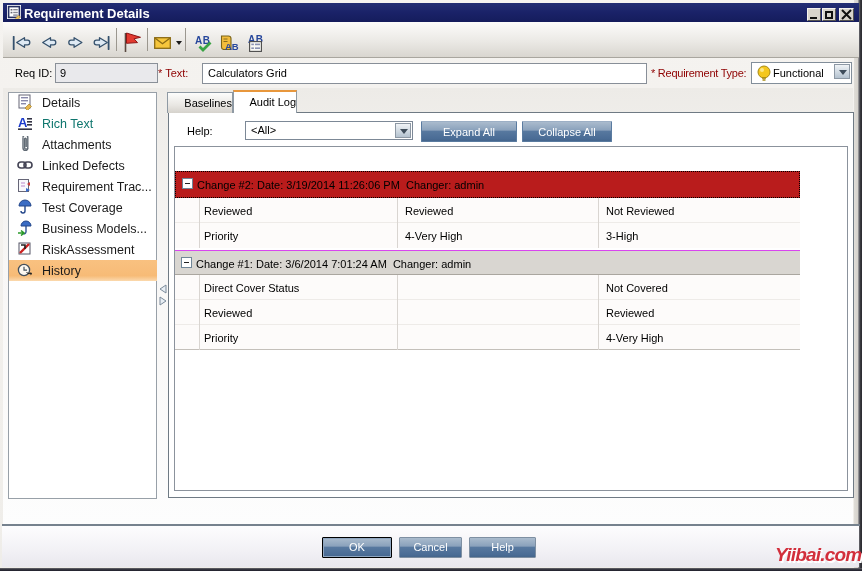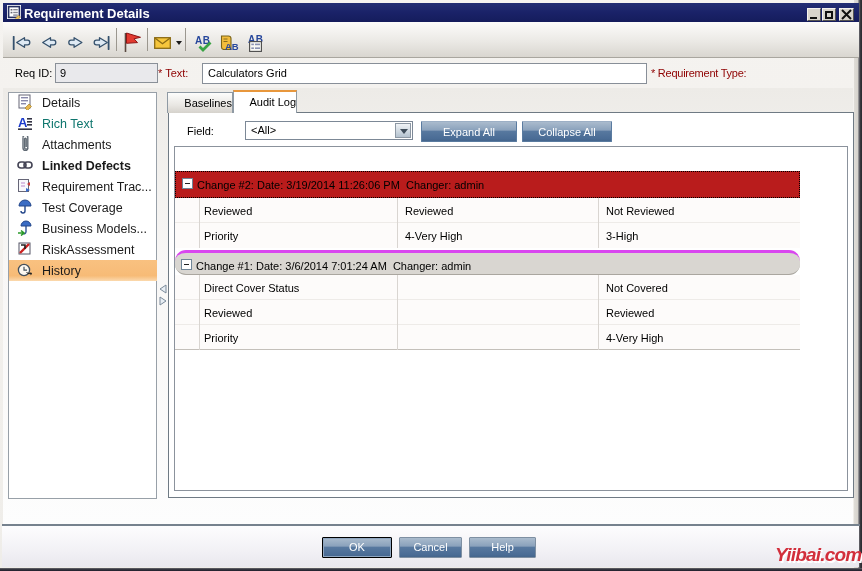--- a/index.html
+++ b/index.html
@@ -65,21 +65,21 @@
   background:#fff; border:1px solid #8b929c; }
 #thead { position:absolute; left:0; top:0; width:625px; height:24px;
   background:linear-gradient(180deg,#f6f6f9 0%,#e3e4ea 55%,#ccccd6 100%);
   border-bottom:1px solid #8d929e; }
 .th { position:absolute; top:6px; font-weight:bold; font-size:11.5px; }
 .thsep { position:absolute; top:0; width:1px; height:23px; background:#a9adb8; }
 .row { position:absolute; left:0; width:625px; height:25px; }
 .cell { position:absolute; top:7px; font-size:11px; }
 .colsep { position:absolute; top:0; width:1px; height:25px; background:#d9d5d1; }
 .grp2 { background:#b91c1c; border:1px dotted #000; width:625px; }
-.grp1 { background:#d9d6d1; border-top:3px solid #d946ef; border-bottom:1px solid #aaa69f;border-radius:11px; }
+.grp1 { background:#d9d6d1; border-top:1px solid #d946ef; border-bottom:1px solid #aaa69f; }
 .minus { position:absolute; left:6px; top:6px; width:11px; height:11px; background:#fff;
   border:1px solid #708698; box-sizing:border-box; }
 .minus:after { content:""; position:absolute; left:2px; top:4px; width:5px; height:1px; background:#222; }
 
 #botsep { position:absolute; left:2px; top:524px; width:858px; height:2px; background:#76828e; }
 #botband { position:absolute; left:2px; top:526px; width:857px; height:41px;
   background:linear-gradient(180deg,#fdfdfe 0%,#f2f1f5 60%,#e9e8ee 100%); }
 .okbtn { position:absolute; top:537px; height:21px; color:#fff; font-size:11px; text-align:center; line-height:18px;
   background:linear-gradient(180deg,#aabbcd 0%,#8ba2bc 42%,#57789f 50%,#4a6c95 88%,#44658c 100%);
   border:1px solid #7e8fa2; border-radius:1px; }
@@ -167,20 +167,29 @@
 <div id="fieldrow">
   <div class="lbl" style="left:12px;">Req ID:</div>
   <div class="txt" style="left:52px;top:4px;width:103px;height:20px;background:#e9e9ec;border-color:#8a9098;">
     <div style="position:absolute;left:4px;top:3px;">9</div>
   </div>
   <div class="lbl redlbl" style="left:155px;">* Text:</div>
   <div class="txt" style="left:199px;top:4px;width:445px;height:21px;">
     <div style="position:absolute;left:5px;top:3px;">Calculators Grid</div>
   </div>
   <div class="lbl redlbl" style="left:648px;top:8px;font-size:11px;letter-spacing:-0.25px;">* Requirement Type:</div>
+  <div class="txt" style="left:748px;top:3px;width:101px;height:22px;border-color:#828e9a;">
+    <svg style="position:absolute;left:4px;top:2px;" width="16" height="17" viewBox="0 0 16 17">
+      <circle cx="8" cy="7" r="6" fill="#f4c71e" stroke="#a88a14"></circle>
+      <circle cx="6" cy="5" r="2" fill="#fbe68a"></circle>
+      <path d="M6 13 h4 M6.5 15 h3" stroke="#a88a14" stroke-width="1.4"></path>
+    </svg>
+    <div style="position:absolute;left:21px;top:4px;">Functional</div>
+    <div class="combo-arrow" style="right:1px;"></div>
+  </div>
 </div>
 
 <div id="sidebar"></div>
 <div id="sb-items">
 <div style="position:absolute;left:9px;top:92px;width:146px;height:21px;">
       <span style="position:absolute;left:8px;top:2px;width:16px;height:16px;"><svg width="16" height="16" viewBox="0 0 16 16">
           <rect x="2" y="1" width="11" height="13" fill="#fff" stroke="#667"></rect>
           <rect x="4" y="3" width="7" height="1.4" fill="#88a"></rect>
           <rect x="4" y="6" width="7" height="1.4" fill="#88a"></rect>
           <rect x="4" y="9" width="5" height="1.4" fill="#88a"></rect>
@@ -203,21 +212,21 @@
           <path d="M6 1.5 a2.4 2.4 0 0 1 4.8 0 v10 a1.6 1.6 0 0 1 -3.2 0 v-8.5 a0.8 0.8 0 0 1 1.6 0 v8" fill="none" stroke="#606a74" stroke-width="1.4"></path>
           <path d="M6 1.5 v10.5 a2.4 2.4 0 0 0 4.8 0" fill="none" stroke="#606a74" stroke-width="1.4"></path>
         </svg></span>
       <span style="position:absolute;left:33px;top:4px;font-size:12.5px;color:#1a1a1a;">Attachments</span>
     </div>
 <div style="position:absolute;left:9px;top:155px;width:146px;height:21px;">
       <span style="position:absolute;left:8px;top:2px;width:16px;height:16px;"><svg width="16" height="16" viewBox="0 0 16 16">
           <rect x="1" y="5" width="8" height="6" rx="3" fill="none" stroke="#445" stroke-width="1.6"></rect>
           <rect x="7" y="5" width="8" height="6" rx="3" fill="none" stroke="#445" stroke-width="1.6"></rect>
         </svg></span>
-      <span style="position:absolute;left:33px;top:4px;font-size:12.5px;color:#1a1a1a;font-weight:bold;">Linked Defects</span>
+      <span style="position:absolute;left:33px;top:4px;font-size:12.5px;color:#1a1a1a;">Linked Defects</span>
     </div>
 <div style="position:absolute;left:9px;top:176px;width:146px;height:21px;text-decoration:underline;">
       <span style="position:absolute;left:8px;top:2px;width:16px;height:16px;"><svg width="16" height="16" viewBox="0 0 16 16">
           <rect x="1.5" y="1.5" width="10" height="12" fill="#f8f8fc" stroke="#667"></rect>
           <path d="M4 5 h4 M4 8 h4" stroke="#b8c" stroke-width="1"></path>
           <path d="M9 10 l4 2 -4 2 z" fill="#3a6ccc"></path>
           <path d="M13 4 l-3 2 3 2 z" fill="#cc3a3a"></path>
         </svg></span>
       <span style="position:absolute;left:33px;top:4px;font-size:12.5px;color:#1a1a1a;">Requirement Trac...</span>
     </div>
@@ -256,21 +265,21 @@
 
 <svg class="abs" style="left:158px;top:284px;" width="10" height="22" viewBox="0 0 10 22">
   <path d="M8 1 L2 5 L8 9 z" fill="#e8eef4" stroke="#7a8a9a"></path>
   <path d="M2 13 L8 17 L2 21 z" fill="#e8eef4" stroke="#7a8a9a"></path>
 </svg>
 
 <div id="panel"></div>
 <div class="tab" id="tab1">Baselines</div>
 <div class="tab" id="tab2">Audit Log</div>
 
-<div id="pfield-lbl">Field:</div>
+<div id="pfield-lbl">Help:</div>
 <div id="pcombo">
   <div style="position:absolute;left:5px;top:2px;">&lt;All&gt;</div>
   <div class="combo-arrow" style="right:1px;"></div>
 </div>
 <div class="bluebtn" style="left:421px;top:121px;width:96px;">Expand All</div>
 <div class="bluebtn" style="left:522px;top:121px;width:90px;">Collapse All</div>
 
 <div id="tbl">
   <div class="row grp2" style="top:24px;height:27px;">
     <div class="minus"></div>

